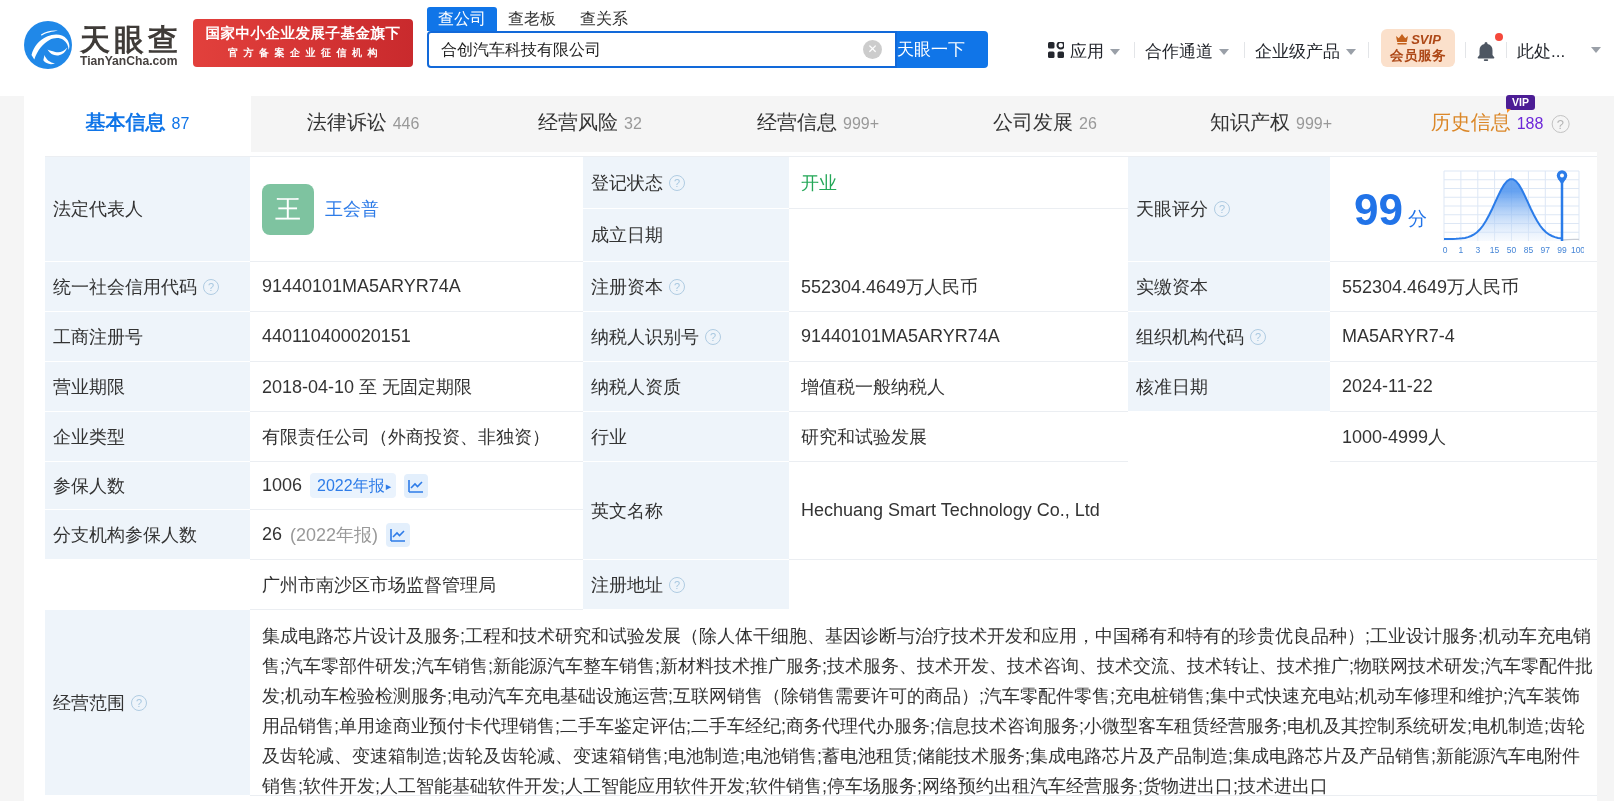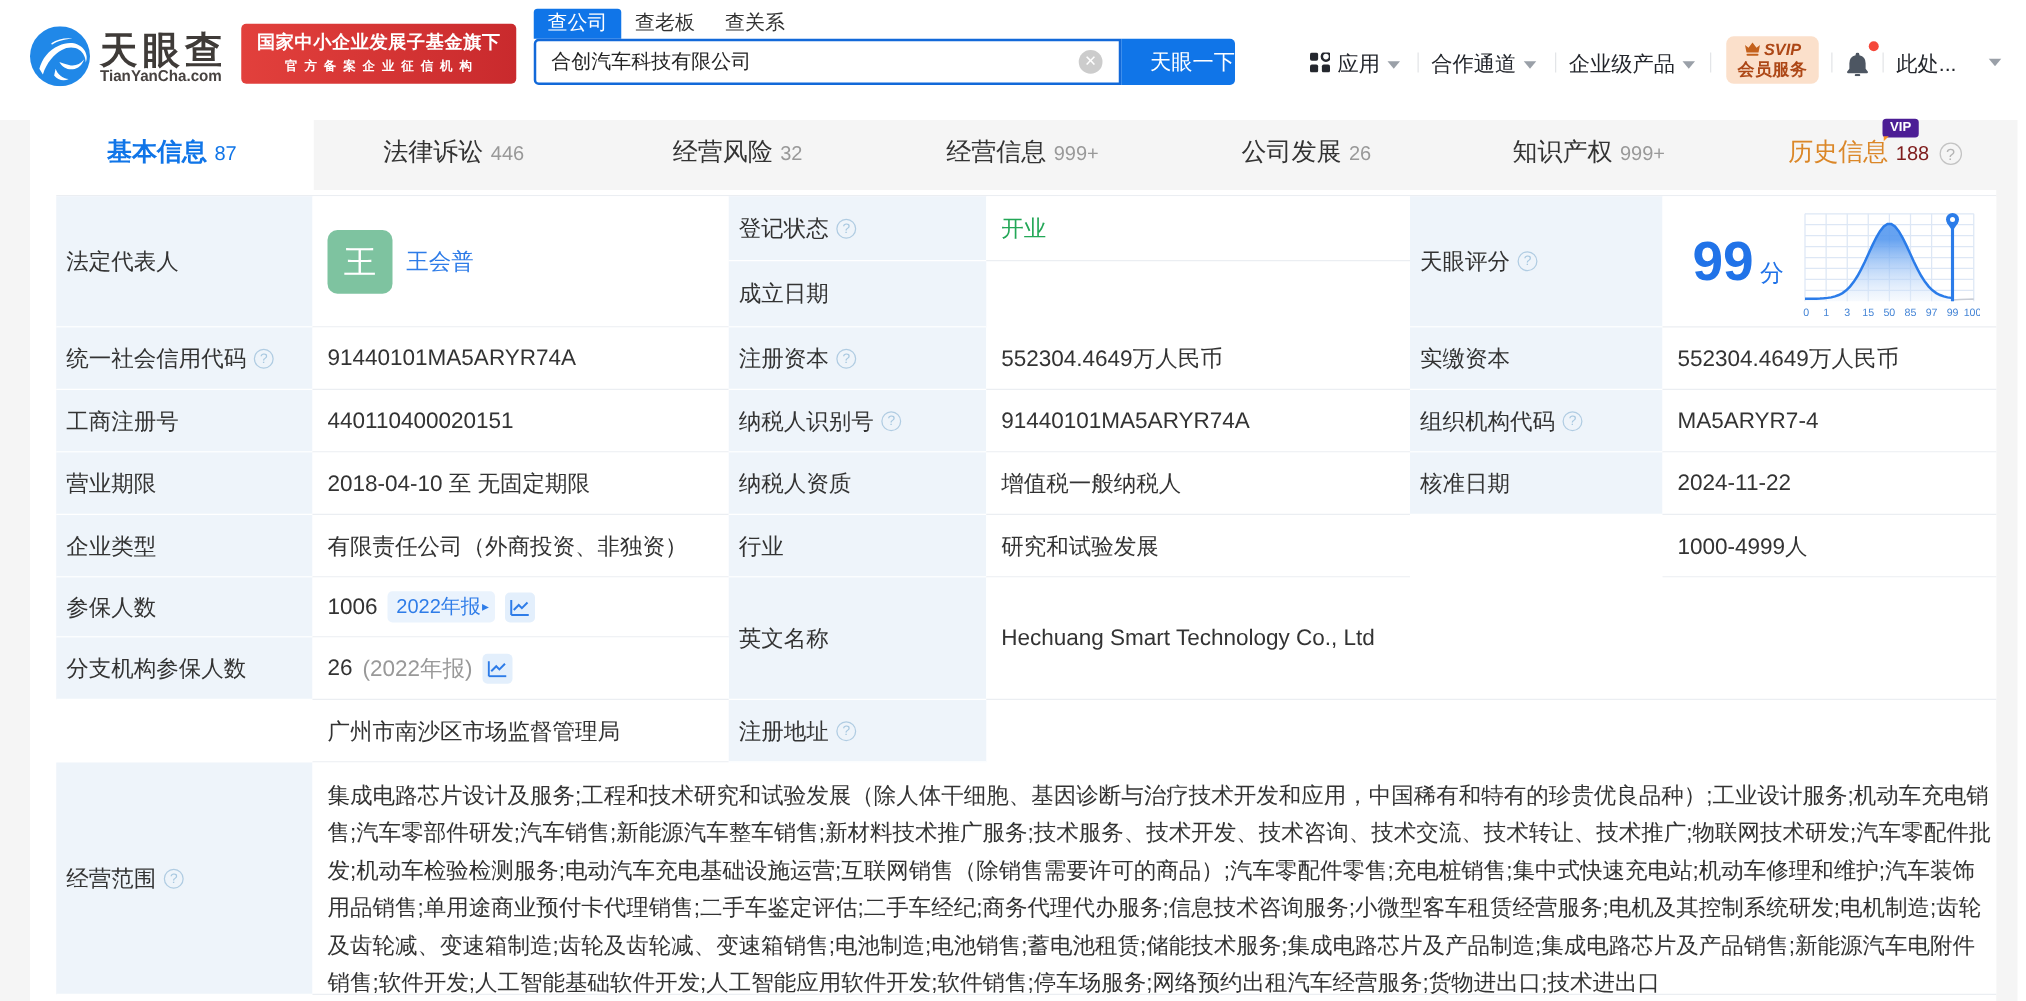--- a/index.html
+++ b/index.html
@@ -13,39 +13,39 @@
 .arr{font-size:11px;margin-left:1px;vertical-align:1px}
 #redbadge{position:absolute;left:193px;top:19px;width:220px;height:48px;background:linear-gradient(90deg,#e2403c,#c92a2d);border-radius:4px;color:#fff;text-align:center}
 #redbadge .l1{font-size:14.5px;font-weight:bold;margin-top:5px;letter-spacing:0.5px}
 #redbadge .l2{font-size:10px;font-weight:bold;margin-top:3px;letter-spacing:5.5px;margin-left:5px}
 
 #stabs{position:absolute;left:427px;top:7px;height:24px}
 .stab{display:inline-block;font-size:16px;color:#333;vertical-align:top;line-height:24px}
 .stab.on{background:#1075e8;color:#fff;width:70px;text-align:center;border-radius:3px 3px 0 0}
 #sinput{position:absolute;left:427px;top:31px;width:470px;height:37px;background:#fff;border:2px solid #1269d9;border-radius:4px 0 0 4px;line-height:33px;font-size:16px;color:#222;padding-left:12px}
 #sclear{position:absolute;left:863px;top:40px;width:19px;height:19px;border-radius:50%;background:#ccc;color:#fff;text-align:center;line-height:19px;font-size:12px}
-#sbtn{position:absolute;left:897px;top:31px;width:91px;height:37px;background:#1075e8;border-radius:0 4px 4px 0;color:#fff;font-size:17px;text-align:right;line-height:37px}
+#sbtn{position:absolute;left:897px;top:31px;width:91px;height:37px;background:#1075e8;border-radius:0 4px 4px 0;color:#fff;font-size:17px;text-align:left;line-height:37px}
 
 .nav{position:absolute;top:40px;font-size:17px;color:#23262c;white-space:nowrap}
 .caret{display:inline-block;width:0;height:0;border-left:5px solid transparent;border-right:5px solid transparent;border-top:6px solid #9aa0a8;vertical-align:middle;margin-left:6px;margin-bottom:2px}
 .vsep{position:absolute;top:42px;width:1px;height:16px;background:#e3e5e8}
 #svip{position:absolute;left:1381px;top:29px;width:74px;height:38px;background:#fbe0cb;border-radius:6px;text-align:center}
 #svip .s1{font-size:13px;font-weight:bold;font-style:italic;color:#ad4716;margin-top:3px}
 #svip .s2{font-size:13.5px;font-weight:bold;color:#ad4716;margin-top:0px;letter-spacing:0.5px}
 #bell{position:absolute;left:1477px;top:42px}
 #belldot{position:absolute;left:1495px;top:33px;width:8px;height:8px;border-radius:50%;background:#f5483b}
 
 #tabbar{position:absolute;left:0;top:96px;width:1621px;height:56px;background:#f5f5f5}
 .tab{position:absolute;top:0;height:56px;line-height:53px;text-align:center;font-size:20px;color:#333;white-space:nowrap}
 .ctr{transform:translateX(-50%)}
 .tab .cnt{font-size:16px;color:#999;margin-left:6px}
 #tab0{left:24px;width:227px;background:#fff;color:#1075e8;font-weight:bold}
 #tab0 .cnt{color:#1075e8;font-weight:normal}
 #tab6{color:#db8728}
-#tab6 .cnt{color:#7f1d1d}
+#tab6 .cnt{color:#6d28d9}
 #qtab{display:inline-block;width:18px;height:18px;border:1px solid #c3c3c3;border-radius:50%;color:#b5b5b5;font-size:13px;line-height:18px;text-align:center;margin-left:8px;vertical-align:middle}
 #viptag{position:absolute;left:1506px;top:-1px;width:29px;height:15px;background:#4c1d95;border-radius:3px;color:#fff;font-size:10.5px;font-weight:bold;text-align:center;line-height:15px}
 #viptag:after{content:"";position:absolute;left:1px;bottom:-3px;width:0;height:0;border-left:4px solid #fc9324;border-bottom:4px solid transparent}
 
 #content{position:absolute;left:24px;top:152px;width:1573px;height:649px;background:#fff}
 #scrollbar{position:absolute;left:1614px;top:96px;width:7px;height:705px;background:#fff}
 
 #tbl{position:absolute;left:21px;top:4px;width:1552px;display:grid;grid-template-columns:205px 333px 206px 339px 202px 267px;grid-template-rows:52px 53px 50px 50px 50px 50px 48px 50px 50px 186px;border-top:1px solid #ebeef2}
 .lc{background:#eef4fa;border-bottom:1px solid #fff;display:flex;align-items:center;padding-left:8px;font-size:18px;color:#333}
 .vc{background:#fff;border-bottom:1px solid #ebeef2;display:flex;align-items:center;padding-left:12px;font-size:18px;color:#333}

